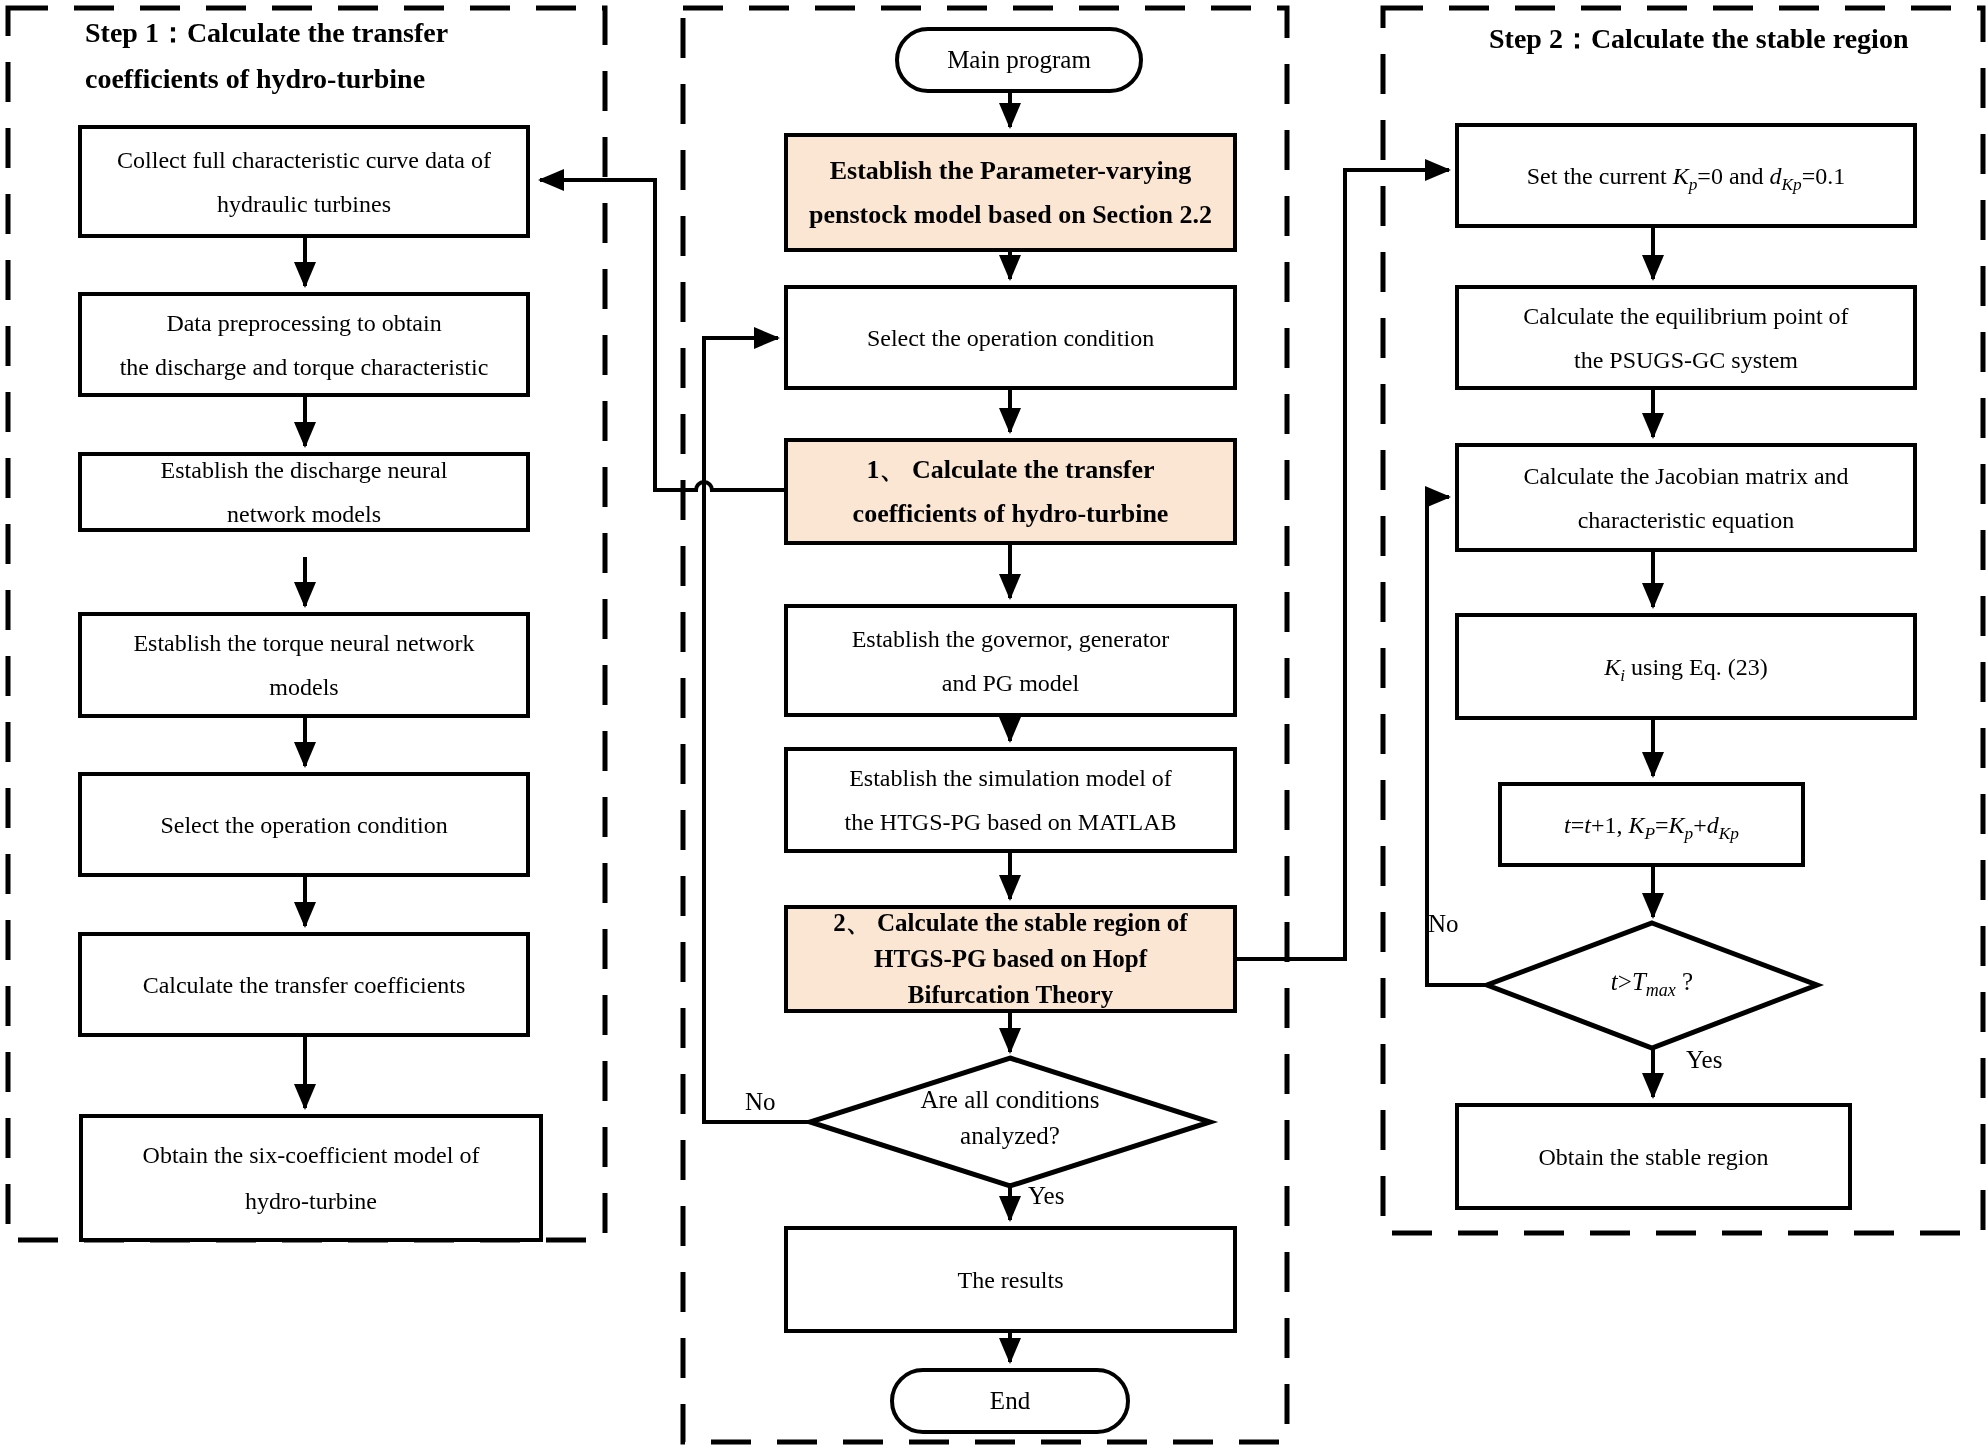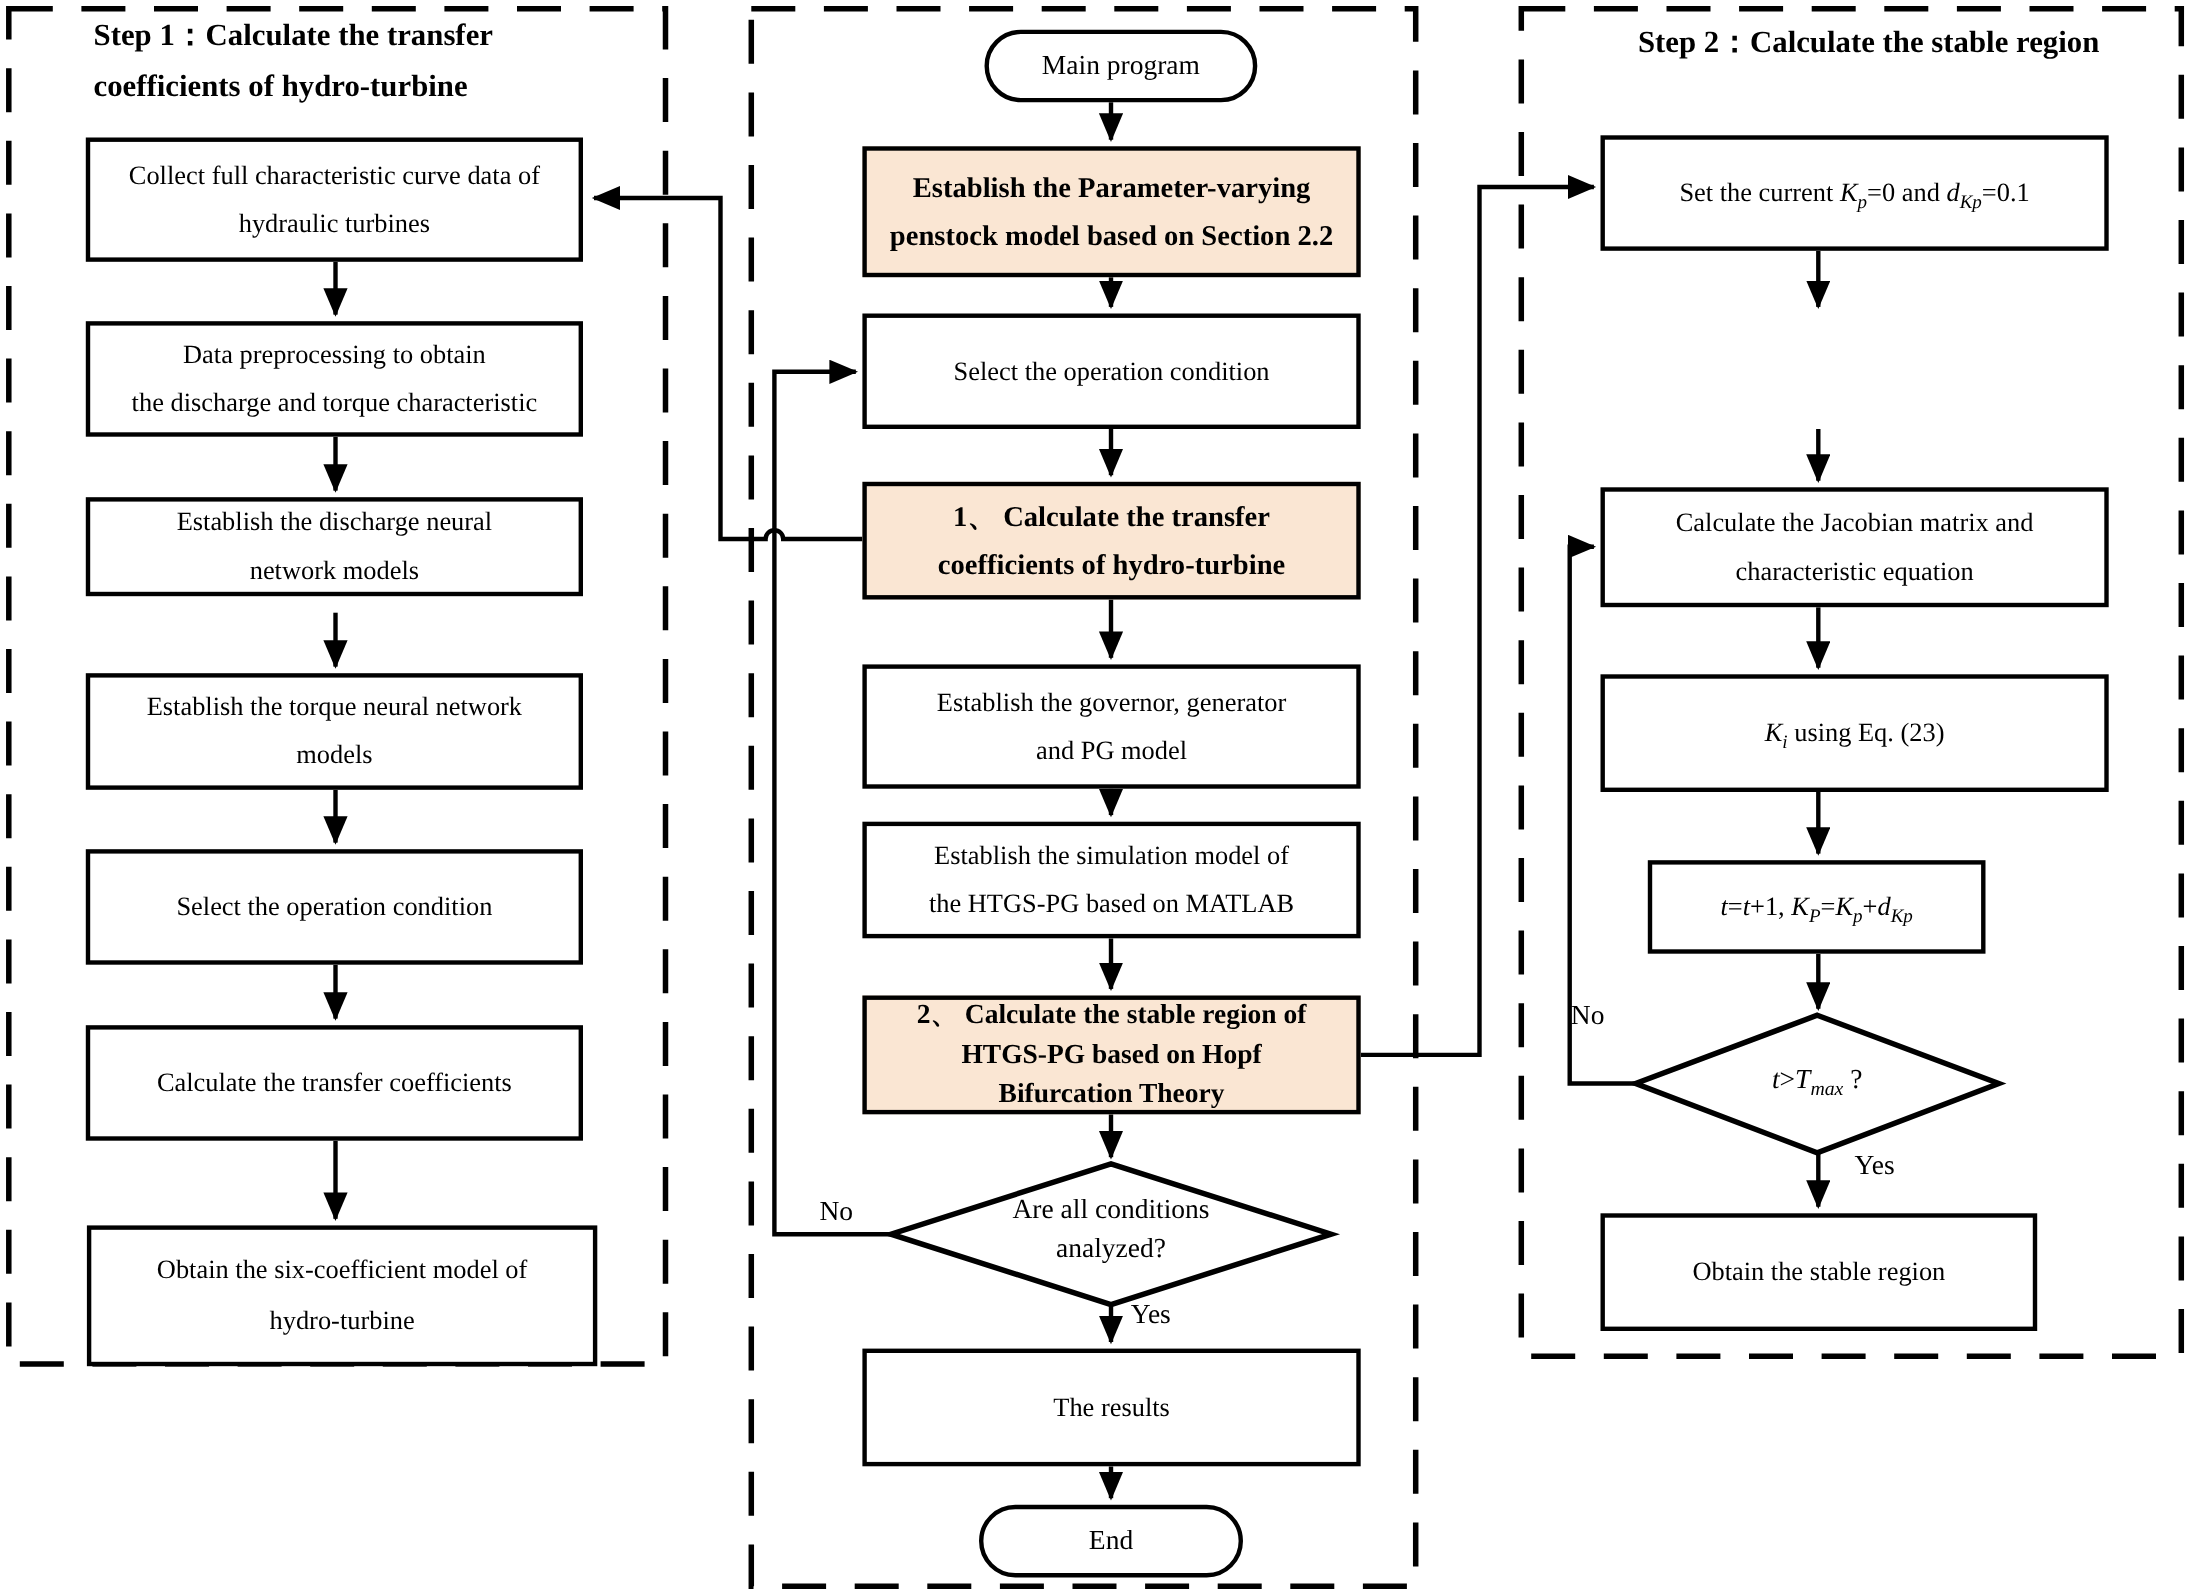--- a/index.html
+++ b/index.html
@@ -89,21 +89,21 @@
   </div>
 
   <div class="box" style="left:78px;top:125px;width:452px;height:113px">
     <div>Collect full characteristic curve data of</div>
     <div>hydraulic turbines</div>
   </div>
   <div class="box" style="left:78px;top:292px;width:452px;height:105px">
     <div>Data preprocessing  to obtain</div>
     <div>the discharge and torque characteristic</div>
   </div>
-  <div class="box" style="left:78px;top:452px;width:452px;height:90px">
+  <div class="box" style="left:78px;top:452px;width:452px;height:80px">
     <div>Establish the discharge neural</div>
     <div>network models</div>
   </div>
   <div class="box" style="left:78px;top:612px;width:452px;height:106px">
     <div>Establish the torque neural network</div>
     <div>models</div>
   </div>
   <div class="box" style="left:78px;top:772px;width:452px;height:105px">
     <div>Select the operation condition</div>
   </div>
@@ -153,20 +153,24 @@
   <div class="box" style="left:784px;top:1226px;width:453px;height:107px">
     <div>The results</div>
   </div>
   <div class="box stadium" style="left:890px;top:1368px;width:240px;height:66px">
     <div>End</div>
   </div>
 
   <div class="box" style="left:1455px;top:123px;width:462px;height:105px">
     <div><span>Set the current </span><i>K</i><sub><i>p</i></sub><span>=0 and </span><i>d</i><sub><i>Kp</i></sub><span>=0.1</span></div>
   </div>
+  <div class="box" style="left:1455px;top:285px;width:462px;height:105px">
+    <div>Calculate the equilibrium point of</div>
+    <div>the PSUGS-GC system</div>
+  </div>
   <div class="box" style="left:1455px;top:443px;width:462px;height:109px">
     <div>Calculate the Jacobian matrix  and</div>
     <div>characteristic equation</div>
   </div>
   <div class="box" style="left:1455px;top:613px;width:462px;height:107px">
     <div><i>K</i><sub><i>i</i></sub><span> using Eq. (23)</span></div>
   </div>
   <div class="box" style="left:1498px;top:782px;width:307px;height:85px">
     <div><i>t</i><span>=</span><i>t</i><span>+1, </span><i>K</i><sub><i>P</i></sub><span>=</span><i>K</i><sub><i>p</i></sub><span>+</span><i>d</i><sub><i>Kp</i></sub></div>
   </div>

